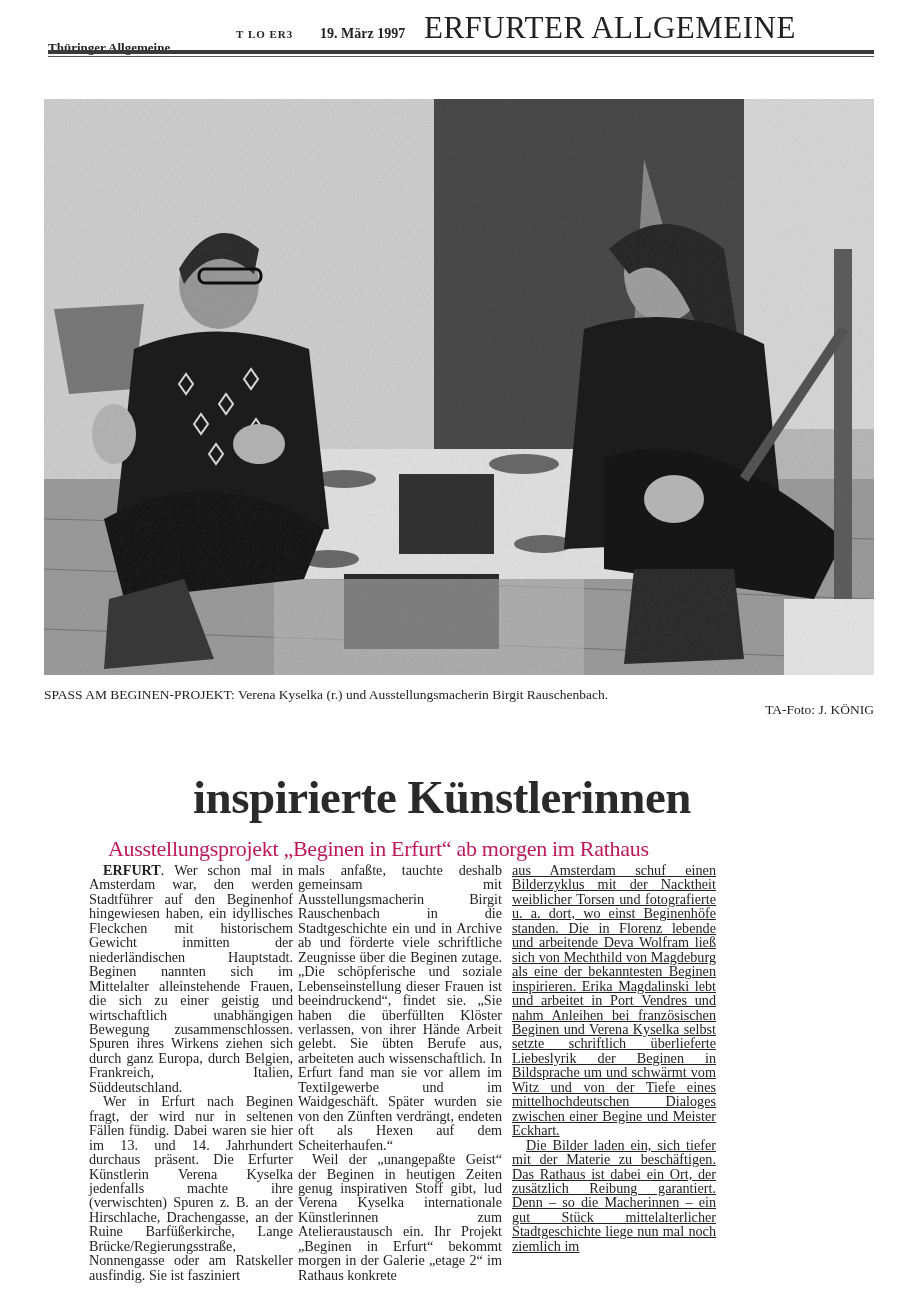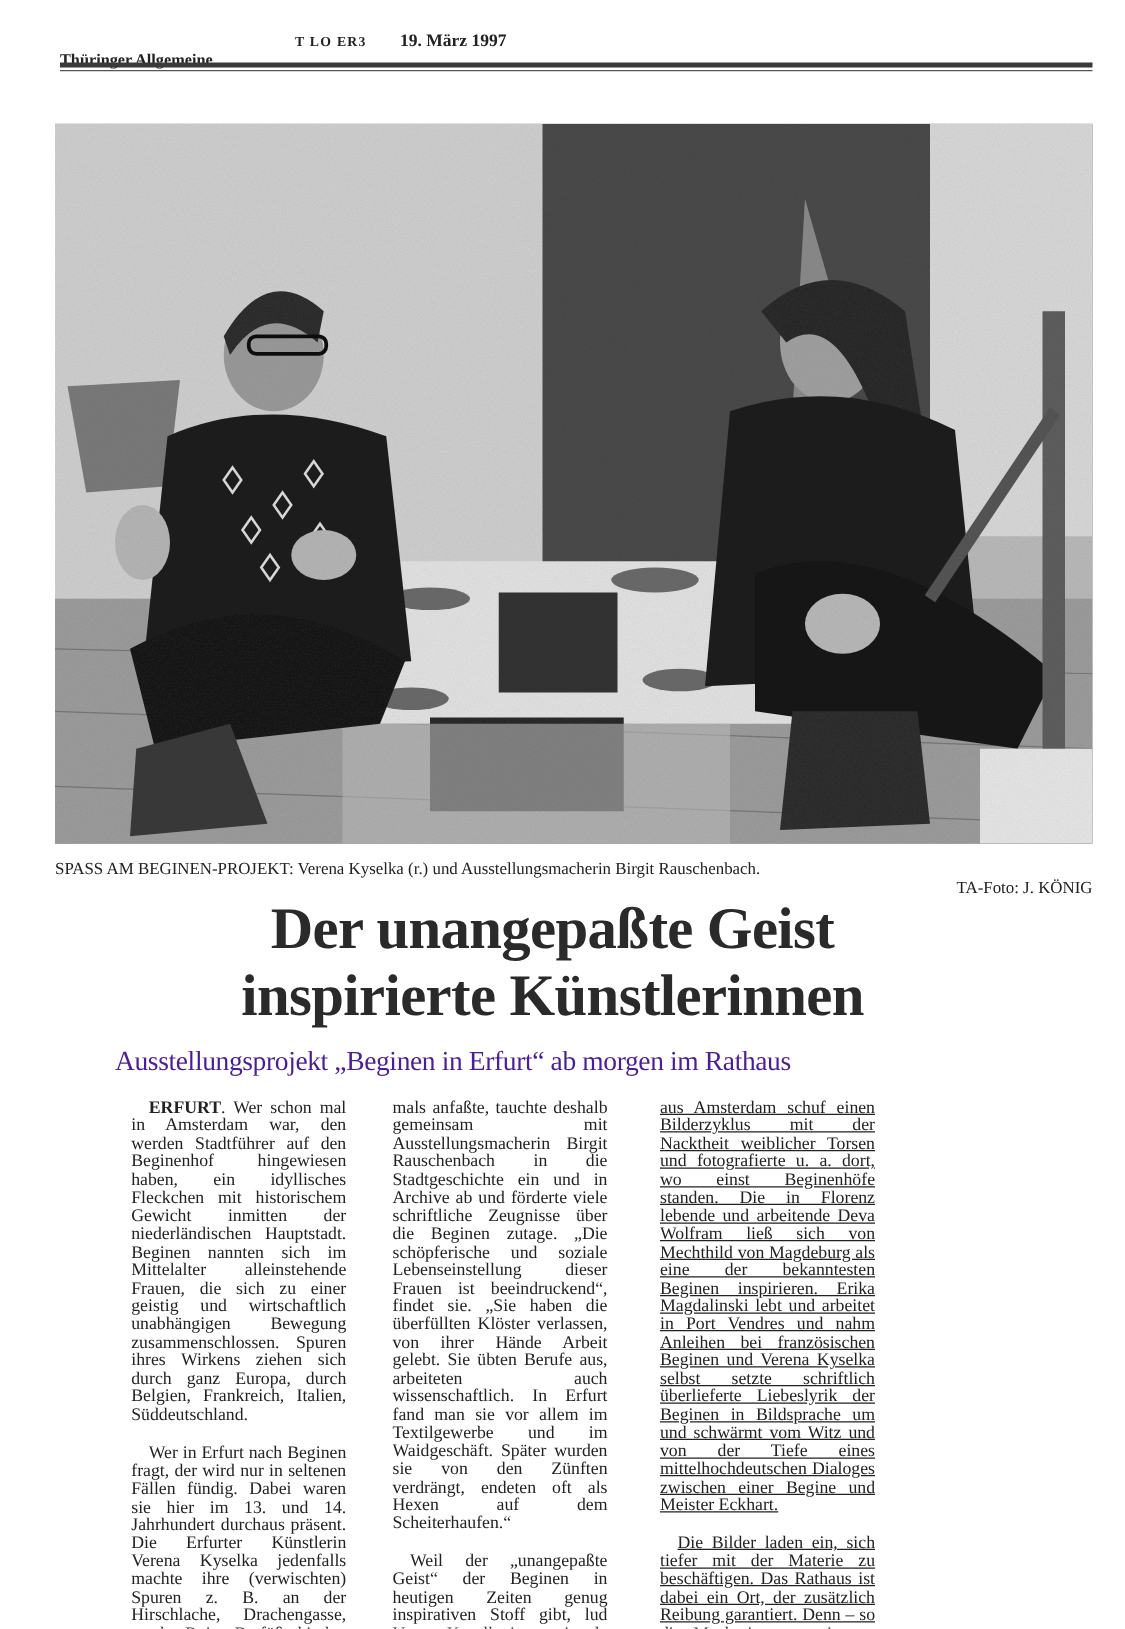--- a/index.html
+++ b/index.html
@@ -12,38 +12,39 @@
   .mh-title { position: absolute; left: 376px; top: -4px; font-size: 31px; letter-spacing: 0.5px; color: #222; white-space: nowrap; }
   .rule { position: absolute; left: 48px; top: 50px; width: 826px; height: 7px; border-top: 4px solid #3a3a3a; border-bottom: 1px solid #555; box-sizing: border-box; }
 
   .photo { position: absolute; left: 44px; top: 99px; width: 830px; height: 576px; background: #8a8a8a; overflow: hidden; }
   .photo svg { display: block; }
 
   .caption { position: absolute; left: 44px; top: 687px; width: 830px; font-size: 13.5px; color: #222; }
   .caption .credit { position: absolute; right: 0; top: 15px; }
 
   .headline { position: absolute; left: 92px; top: 716px; width: 700px; text-align: center; font-family: "Liberation Serif", serif; font-weight: bold; font-size: 47px; line-height: 54px; color: #2a2a2a; letter-spacing: -0.5px; }
-  .subhead { position: absolute; left: 92px; top: 836px; width: 620px; font-size: 22px; color: #4c1d95; white-space: nowrap; letter-spacing: -0.3px; }
+  .subhead { position: absolute; left: 108px; top: 836px; width: 620px; font-size: 22px; color: #be185d; white-space: nowrap; letter-spacing: -0.3px; }
 
   .col { position: absolute; top: 863px; width: 204px; font-size: 14.2px; line-height: 14.45px; text-align: justify; color: #222; hyphens: manual; }
-  .col p { margin: 16px; }
+  .col p { margin: 0; }
   .col p + p { text-indent: 14px; }
   .col1 { left: 89px; }
   .col2 { left: 298px; }
   .col3 { left: 512px; text-decoration: underline; }
   .dateline { font-weight: bold; }
   .indent { text-indent: 14px; }
 </style>
 </head>
 <body>
 
 <div class="masthead">
   <span class="mh-paper">Thüringer Allgemeine</span>
   <span class="mh-code">T LO ER3</span>
   <span class="mh-date">19. März 1997</span>
+  <span class="mh-title">ERFURTER ALLGEMEINE</span>
 </div>
 <div class="rule"></div>
 
 <div class="photo">
   <svg width="830" height="576" viewBox="0 0 830 576" xmlns="http://www.w3.org/2000/svg">
     <defs>
       <filter id="grain">
           <feTurbulence type="fractalNoise" baseFrequency="0.9" numOctaves="2" seed="3"></feTurbulence>
           <feColorMatrix type="saturate" values="0"></feColorMatrix>
           <feComponentTransfer>
@@ -108,21 +109,21 @@
     </g>
   </svg>
 </div>
 
 <div class="caption">
   <span>SPASS AM BEGINEN-PROJEKT: Verena Kyselka (r.) und Ausstellungsmacherin Birgit Rauschenbach.</span>
   <span class="credit">TA-Foto: J. KÖNIG</span>
 </div>
 
 <h1 class="headline" style="margin:0;">
-  <span>Der unangepaßte Geist</span><br>
+  <br>
   <span>inspirierte Künstlerinnen</span>
 </h1>
 <div class="subhead">Ausstellungsprojekt „Beginen in Erfurt“ ab morgen im Rathaus</div>
 
 <div class="col col1">
   <p class="indent"><span class="dateline">ERFURT</span><span>. Wer schon mal in Amsterdam war, den werden Stadtführer auf den Beginenhof hingewiesen haben, ein idyllisches Fleckchen mit historischem Gewicht inmitten der niederländischen Hauptstadt. Beginen nannten sich im Mittelalter alleinstehende Frauen, die sich zu einer geistig und wirtschaftlich unabhängigen Bewegung zusammenschlossen. Spuren ihres Wirkens ziehen sich durch ganz Europa, durch Belgien, Frankreich, Italien, Süddeutschland.</span></p>
   <p>Wer in Erfurt nach Beginen fragt, der wird nur in seltenen Fällen fündig. Dabei waren sie hier im 13. und 14. Jahrhundert durchaus präsent. Die Erfurter Künstlerin Verena Kyselka jedenfalls machte ihre (verwischten) Spuren z. B. an der Hirschlache, Drachengasse, an der Ruine Barfüßerkirche, Lange Brücke/Regierungsstraße, Nonnengasse oder am Ratskeller ausfindig. Sie ist fasziniert</p>
 </div>
 <div class="col col2">
   <p>mals anfaßte, tauchte deshalb gemeinsam mit Ausstellungsmacherin Birgit Rauschenbach in die Stadtgeschichte ein und in Archive ab und förderte viele schriftliche Zeugnisse über die Beginen zutage. „Die schöpferische und soziale Lebenseinstellung dieser Frauen ist beeindruckend“, findet sie. „Sie haben die überfüllten Klöster verlassen, von ihrer Hände Arbeit gelebt. Sie übten Berufe aus, arbeiteten auch wissenschaftlich. In Erfurt fand man sie vor allem im Textilgewerbe und im Waidgeschäft. Später wurden sie von den Zünften verdrängt, endeten oft als Hexen auf dem Scheiterhaufen.“</p>

